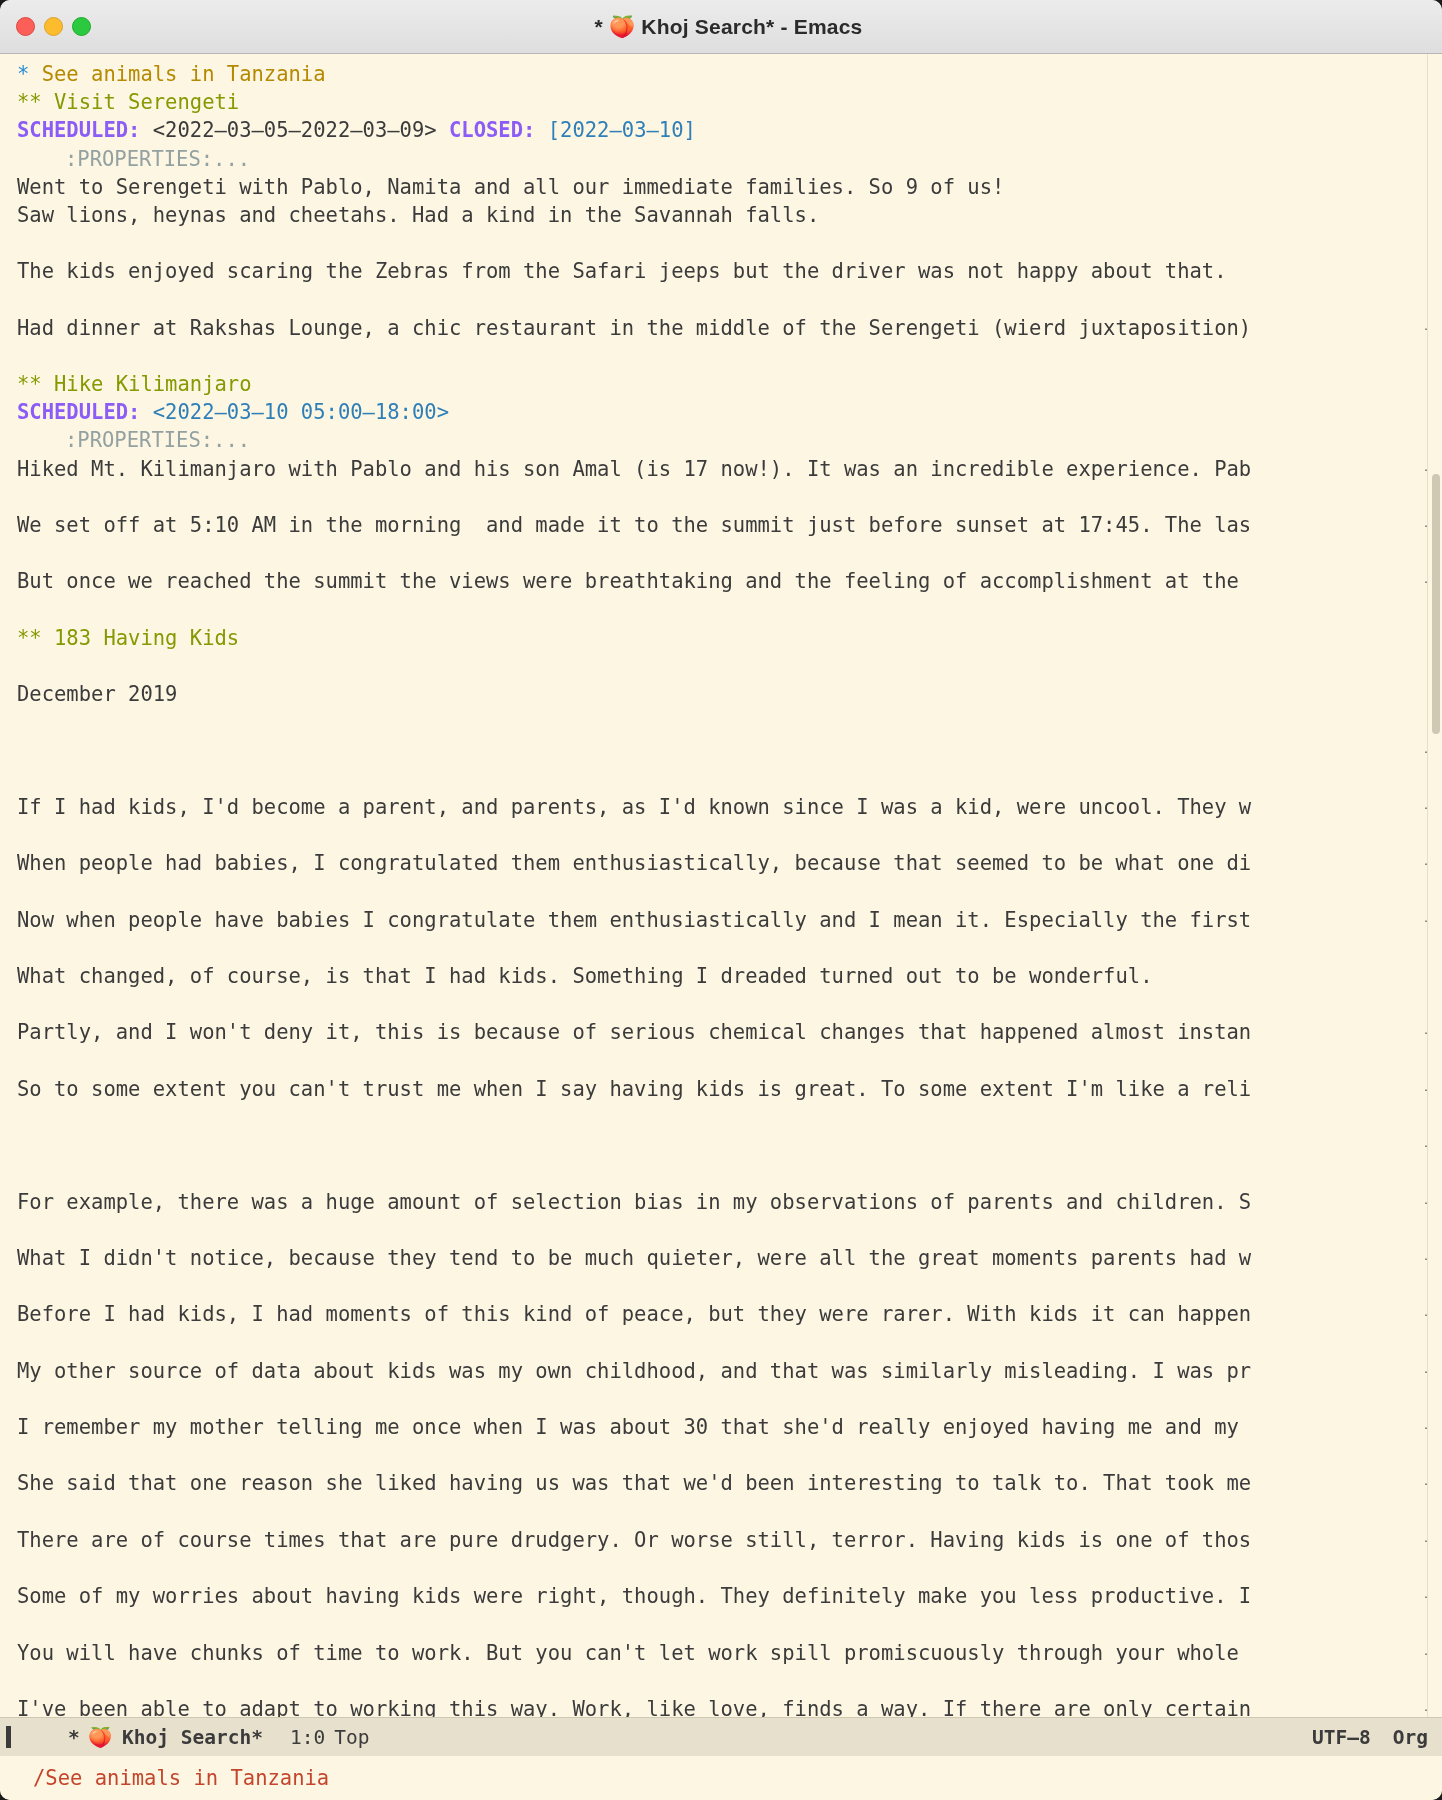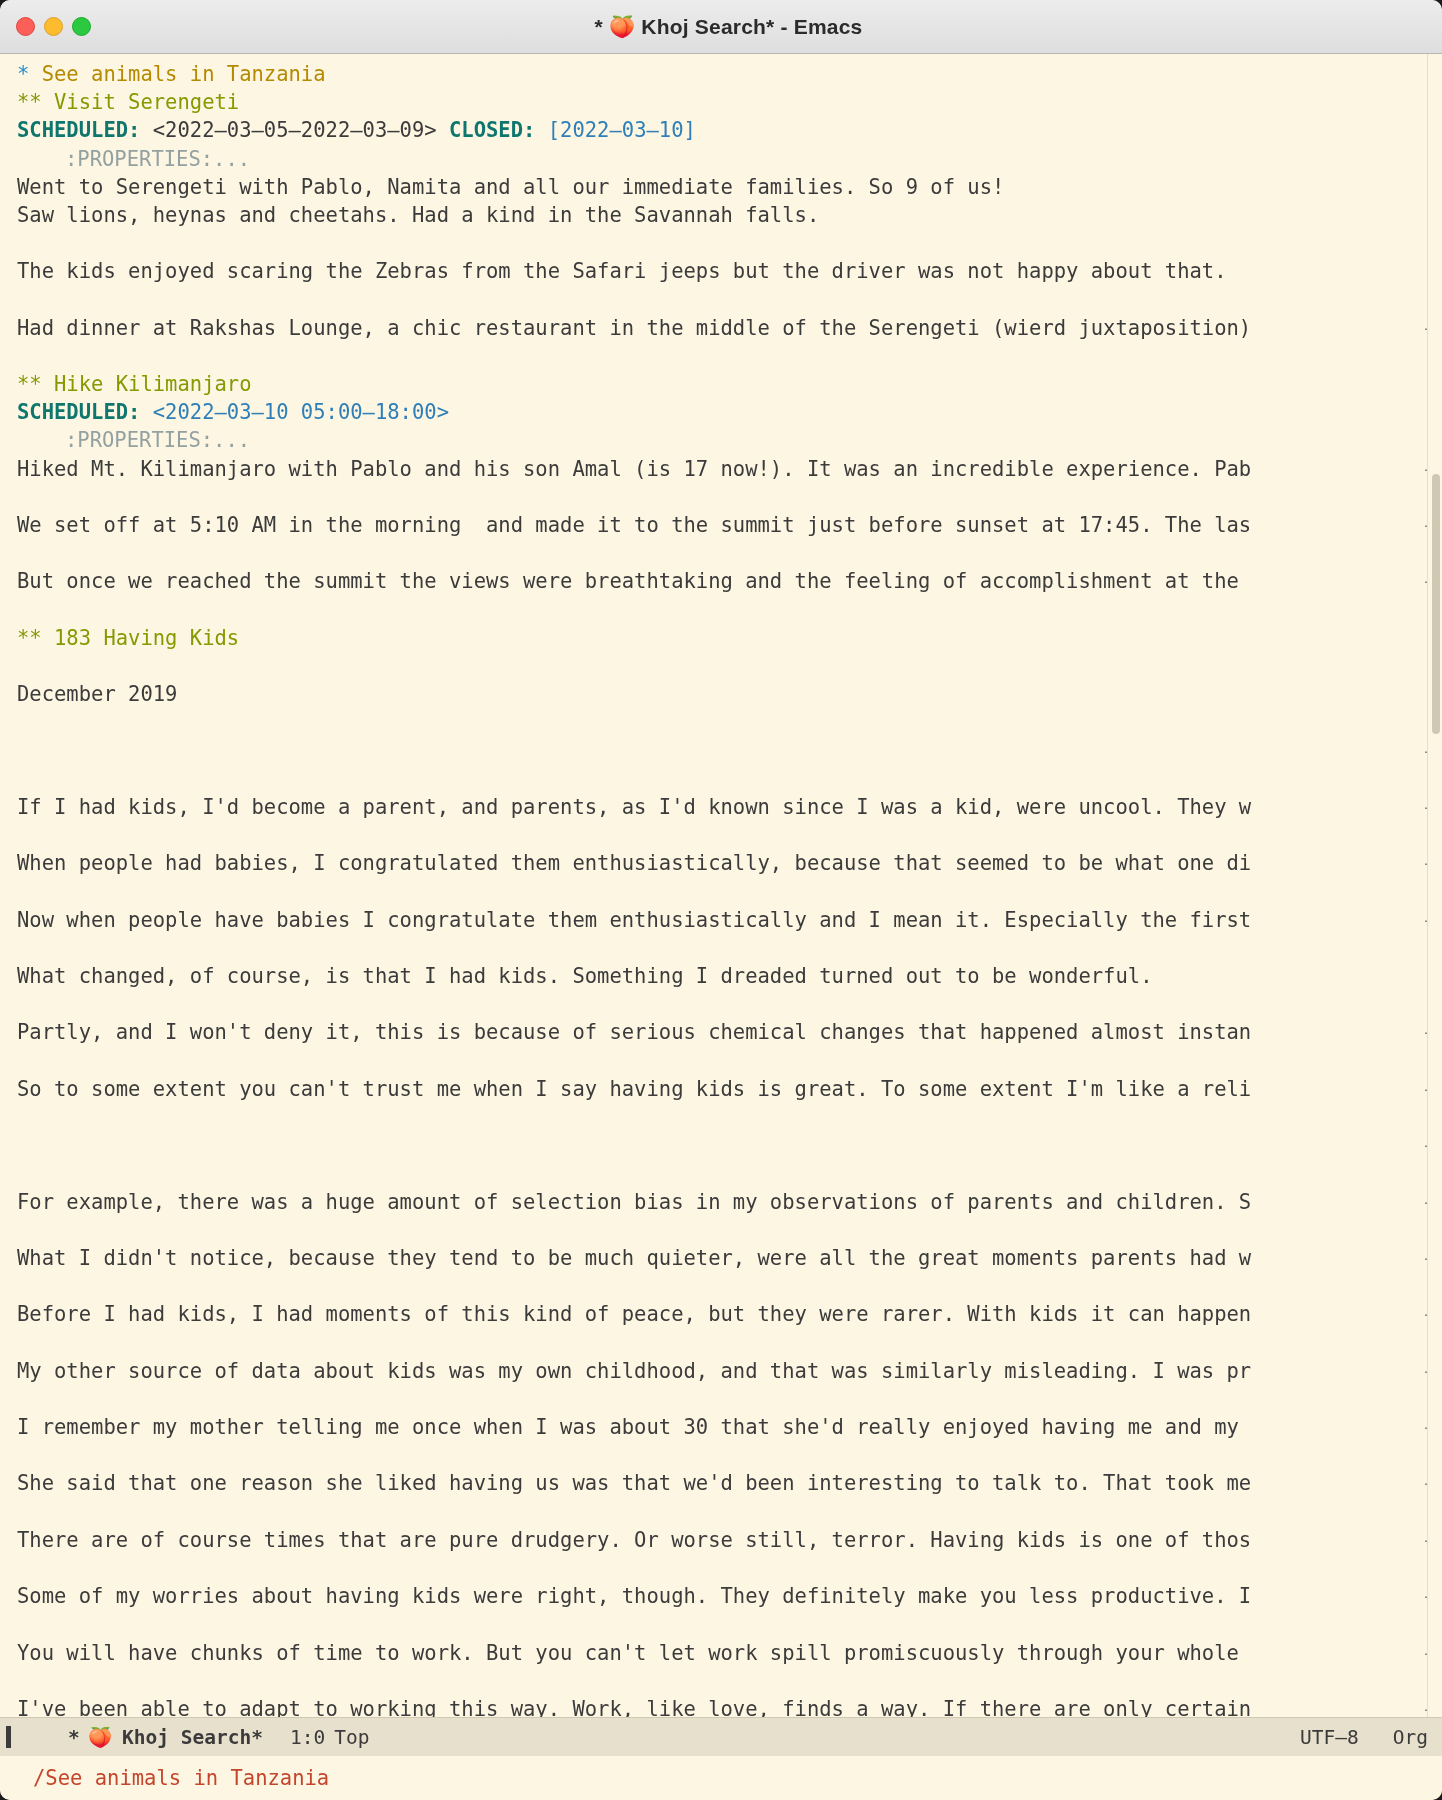--- a/index.html
+++ b/index.html
@@ -79,21 +79,21 @@
     padding-left: 17px;
     height: 28.2px;
     overflow: hidden;
     position: relative;
   }
   .line.blank { color: transparent; }
   .line.wide { padding-right: 18px; }
 
   .c-head1 { color: #b58900; }
   .c-head2 { color: #859900; }
-  .c-kw    { color: #0f766e; font-weight: bold; }
+  .c-kw    { color: #8b5cf6; font-weight: bold; }
   .c-date  { color: #2e7fb8; text-align: right; }
   .c-prop  { color: #93a1a1; margin-left: 48px; }
   .c-text  { color: #3b3b3b; }
   .c-star  { color: #268bd2; }
 
   
   .arrow {
     position: absolute;
     right: 2px;
     top: 0;
@@ -143,22 +143,22 @@
   .ml-bar {
     display: inline-block;
     width: 5px;
     height: 22px;
     background: #3b3b3b;
     margin-right: 48px;
   }
   .ml-buf { font-weight: bold; }
   .ml-right {
     display: flex;
-    gap: 34px;
-    font-weight: normal;
+    gap: 22px;
+    font-weight: bold;
   }
   
   .minibuffer {
     height: 44px;
     min-height: 44px;
     background: #fdf6e3;
     color: #c4452c;
     font-size: 20.5px;
     display: flex;
     align-items: center;

